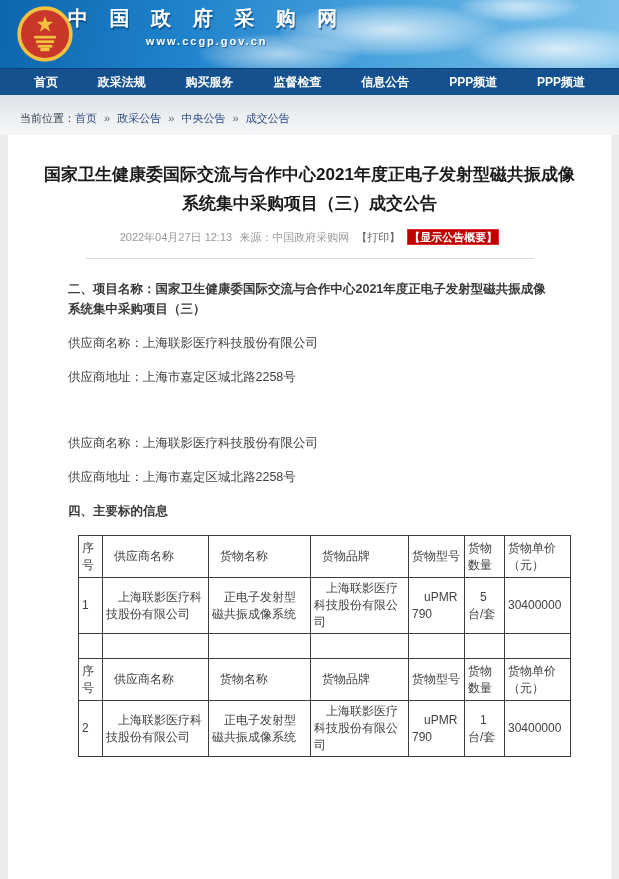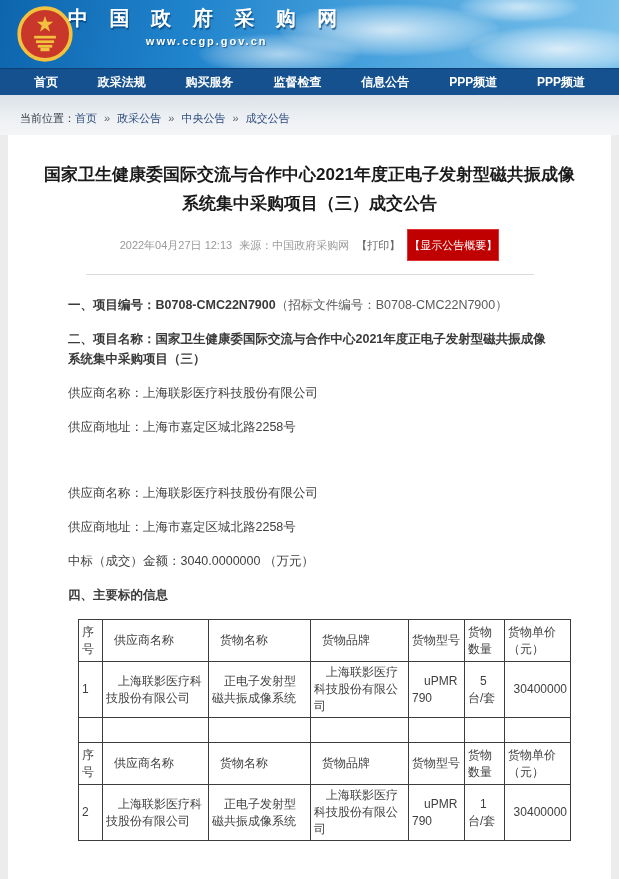--- a/index.html
+++ b/index.html
@@ -53,22 +53,22 @@
   }
   .article-title {
     margin:25px 36px 0; font-size:17px; font-weight:bold; color:#1a1a1a;
     text-align:center; line-height:29px;
   }
   .meta-line { margin-top:11px; text-align:center; font-size:11px; color:#999; }
   .meta-line .sep { display:inline-block; width:4px; }
   .meta-source-label, .meta-source { color:#999; }
   .print-btn { color:#666; cursor:pointer; }
   .summary-badge {
-    display:inline-block; background:#c00000; color:#fff; font-weight:normal;
-    border:1px solid #e03030; padding:8px 1px; line-height:14px; cursor:pointer; margin-left:4px;
+    display:inline-block; background:#c00000; color:#fff; font-weight:bold;
+    border:1px solid #e03030; padding:0 1px; line-height:14px; cursor:pointer; margin-left:4px;
   }
   .divider { width:448px; margin:13px auto 0; border-bottom:1px solid #dadada; }
 
   .article-body { padding:20px 60px 0; font-size:12.5px; color:#3f3f3f; }
   .article-body p { margin:0 0 14px; line-height:20px; }
   .article-body b { color:#3a3a3a; }
   .para-note { color:#5a5a5a; }
   .group-gap { height:32px; }
 
   
@@ -77,21 +77,21 @@
   table.goods col.c3{width:98px} table.goods col.c4{width:56px} table.goods col.c5{width:40px}
   table.goods col.c6{width:66px}
   table.goods td {
     border:1px solid #3c3c3c; font-size:12px; color:#3f3f3f;
     padding:2px 3px; vertical-align:middle; line-height:17px; word-break:break-all;
   }
   tr.hdr-row td { height:42px; }
   tr.hdr-row td .ind { text-indent:8px; display:block; }
   tr.data-row td { height:46px; }
   td .ind { display:block; text-indent:12px; }
-  td.price { text-align:right;margin-left:12px; }
+  td.price { text-align:left;margin-left:12px; }
   tr.empty-row td { height:25px; }
 </style>
 </head>
 <body>
 
 <div class="page">
 
   <div class="site-header">
     <div class="cloud c1"></div>
     <div class="cloud c2"></div>
@@ -134,32 +134,30 @@
     <div class="meta-line">
       <span>2022年04月27日 12:13</span><span class="sep"></span>
       <span class="meta-source-label">来源：</span><span class="meta-source">中国政府采购网</span><span class="sep"></span>
       <span class="print-btn">【打印】</span>
       <span class="summary-badge">【显示公告概要】</span>
     </div>
 
     <div class="divider"></div>
 
     <div class="article-body">
-      <p><b><span>一、项目编号：</span><span>B0708-CMC22N7900</span></b><span class="para-note">（招标文件编号：B0708-CMC22N7900）</span></p>
       <p><b><span>二、项目名称：</span><span>国家卫生健康委国际交流与合作中心2021年度正电子发射型磁共振成像系统集中采购项目（三）</span></b></p>
       <div id="awards">
           <div>
             <p><span>供应商名称：</span><span>上海联影医疗科技股份有限公司</span></p>
             <p><span>供应商地址：</span><span>上海市嘉定区城北路2258号</span></p>
           </div>
           <div class="group-gap"></div>
           <div>
             <p><span>供应商名称：</span><span>上海联影医疗科技股份有限公司</span></p>
             <p><span>供应商地址：</span><span>上海市嘉定区城北路2258号</span></p>
-            <p><span>中标（成交）金额：</span><span>3040.0000000 （万元）</span></p>
           </div>
         </div>
       <p><b>四、主要标的信息</b></p>
 
       <table class="goods">
         <colgroup>
           <col class="c0">
             <col class="c1">
             <col class="c2">
             <col class="c3">

